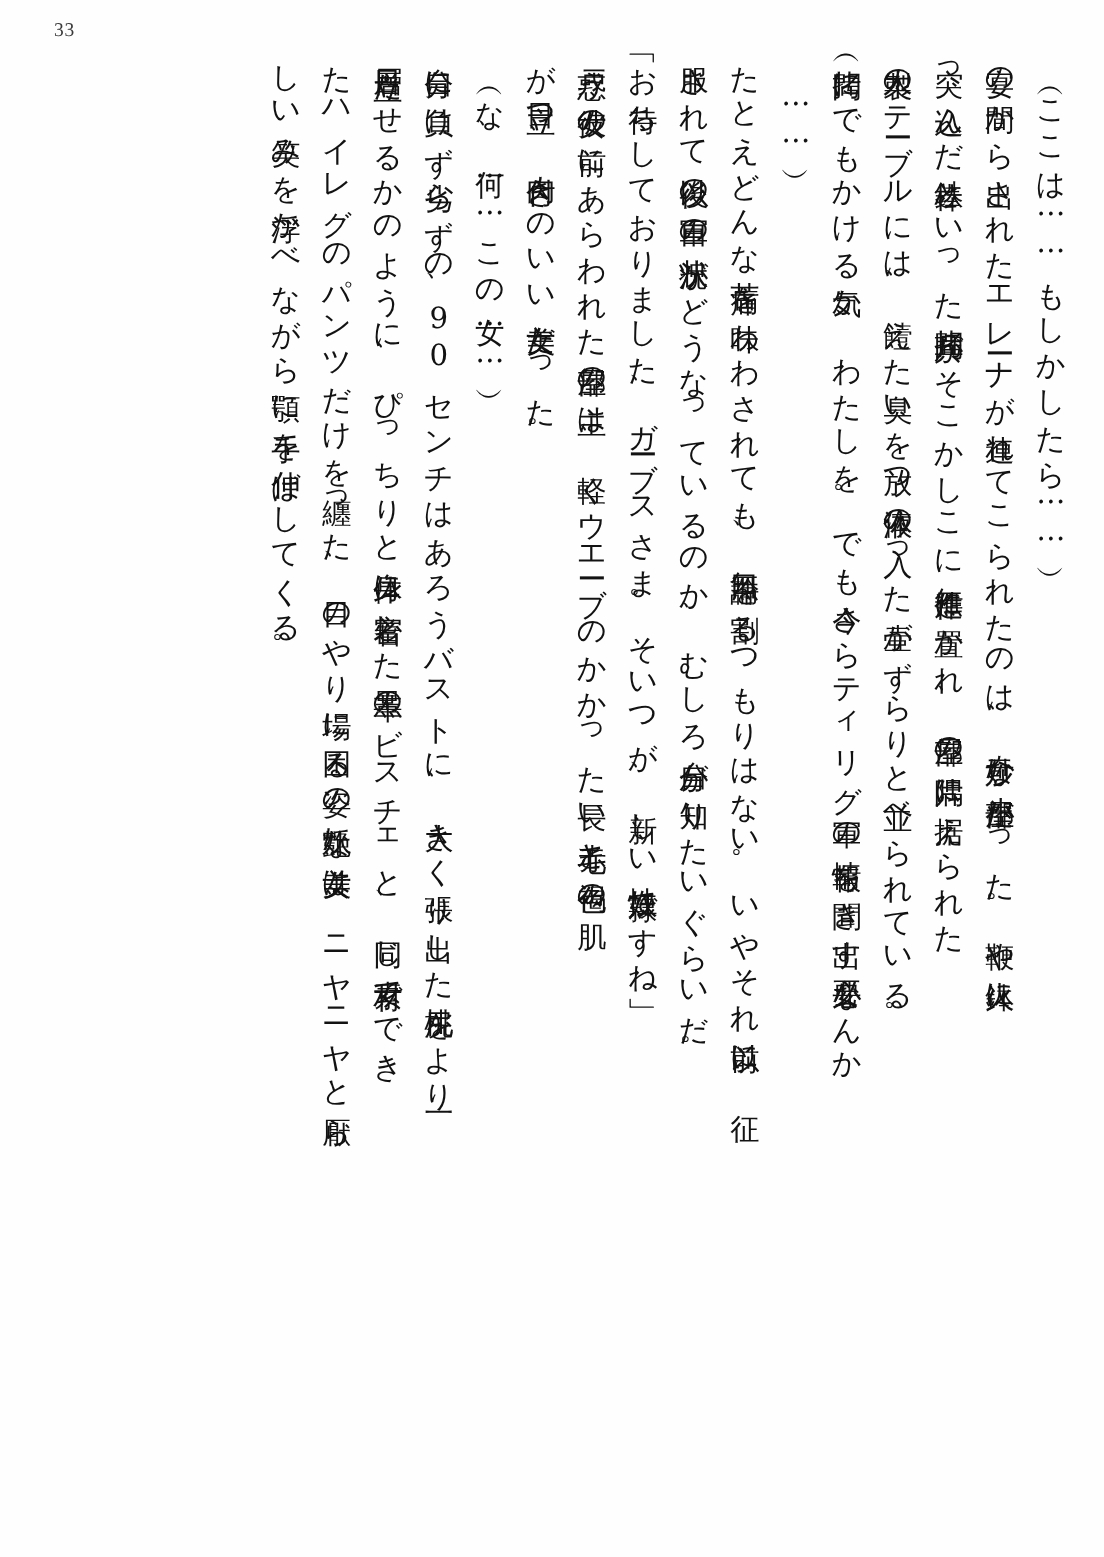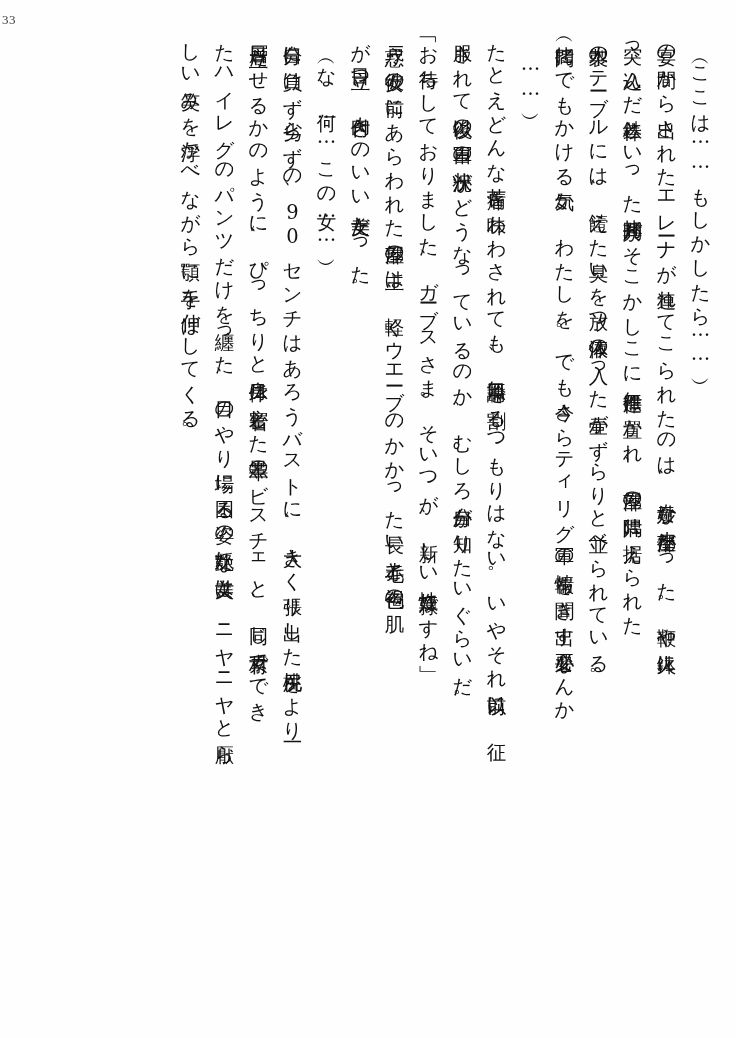--- a/index.html
+++ b/index.html
@@ -15,21 +15,21 @@
     position: relative;
     width: 736px;
     height: 1038px;
     background: #fefefe;
     overflow: hidden;
   }
   
   #page-number {
     position: absolute;
     top: 12px;
-    left: 2px;
+    left: 36px;
     font-size: 13px;
     color: #3a3a3a;
     font-family: "Liberation Serif", "DejaVu Serif", serif;
     letter-spacing: 0.5px;
   }
   
   #text-block {
     position: absolute;
     top: 30px;
     right: 26px;

